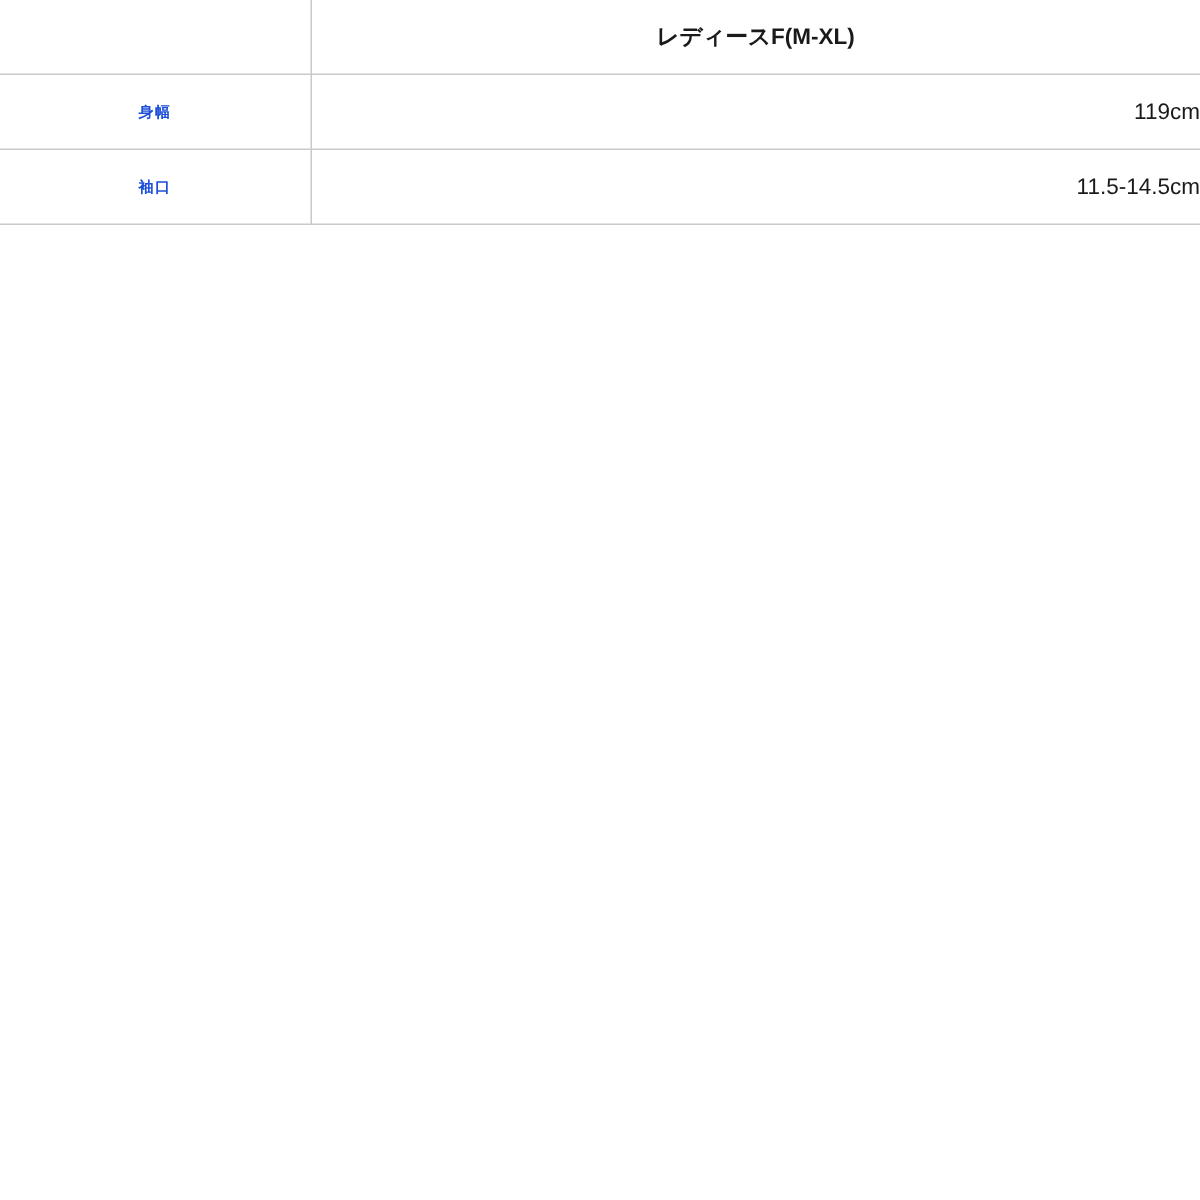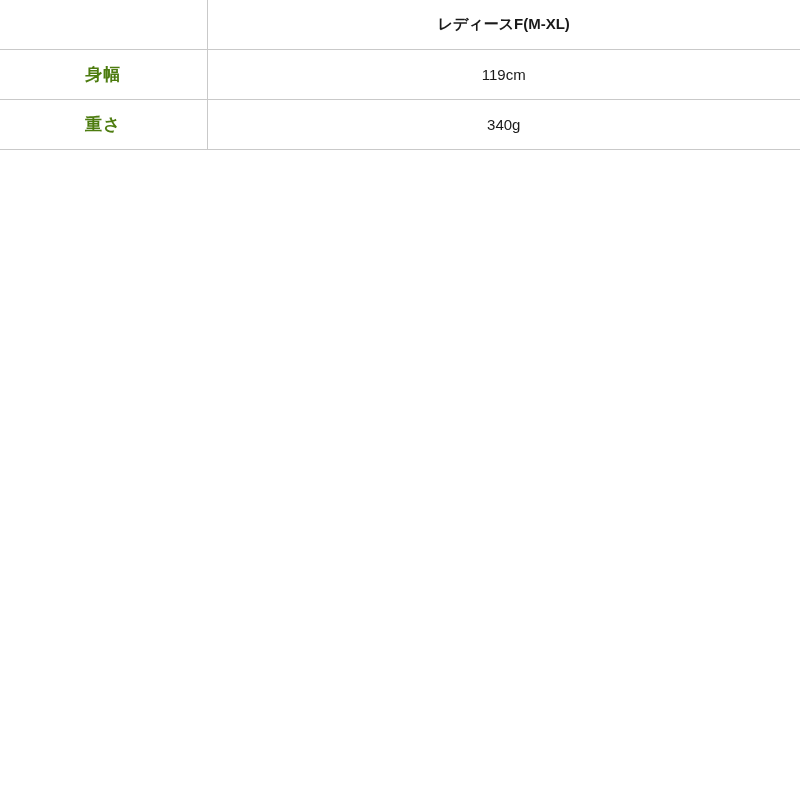--- a/index.html
+++ b/index.html
@@ -43,31 +43,32 @@
     color: #1a1a1a;
   }
   table.size-table tr.header-row th.corner-cell {
     border-right: 1px solid #c9c9c9;
   }
   table.size-table tbody tr {
     height: 49px;
   }
   table.size-table tbody th.row-label {
     height: 49px;
-    font-size: 17px;
+    font-size: 10px;
     font-weight: bold;
-    color: #4d7c0f;
+    color: #1d4ed8;
     border-right: 1px solid #c9c9c9;
     letter-spacing: 1px;
   }
   table.size-table tbody td.row-value {
     height: 49px;
     font-size: 15px;
     font-weight: normal;
     color: #1a1a1a;
+    text-align: right;
   }
   .blank-area {
     width: 800px;
   }
 </style>
 </head>
 <body>
 
 <div class="page">
   <table class="size-table">
@@ -80,19 +81,19 @@
         <th class="corner-cell"></th>
         <th class="column-header">レディースF(M-XL)</th>
       </tr>
     </thead>
     <tbody>
       <tr>
         <th class="row-label">身幅</th>
         <td class="row-value">119cm</td>
       </tr>
       <tr>
-        <th class="row-label">重さ</th>
-        <td class="row-value">340g</td>
+        <th class="row-label">袖口</th>
+        <td class="row-value">11.5-14.5cm</td>
       </tr>
     </tbody>
   </table>
   <div class="blank-area"></div>
 </div>
 
 </body></html>

